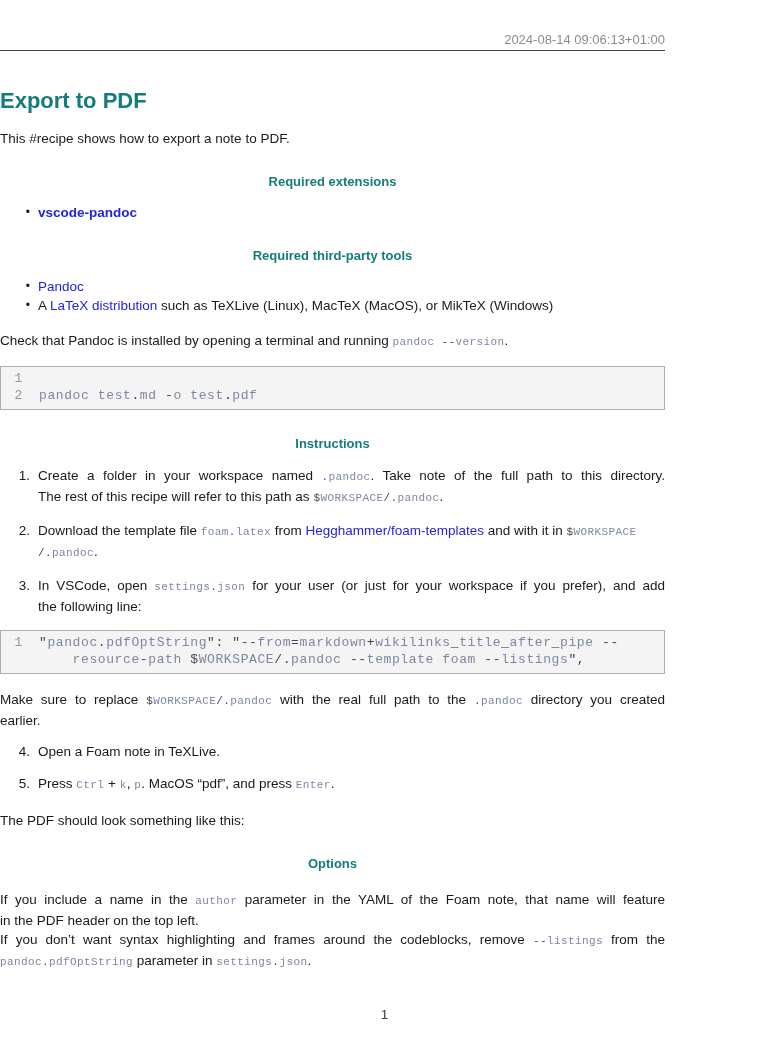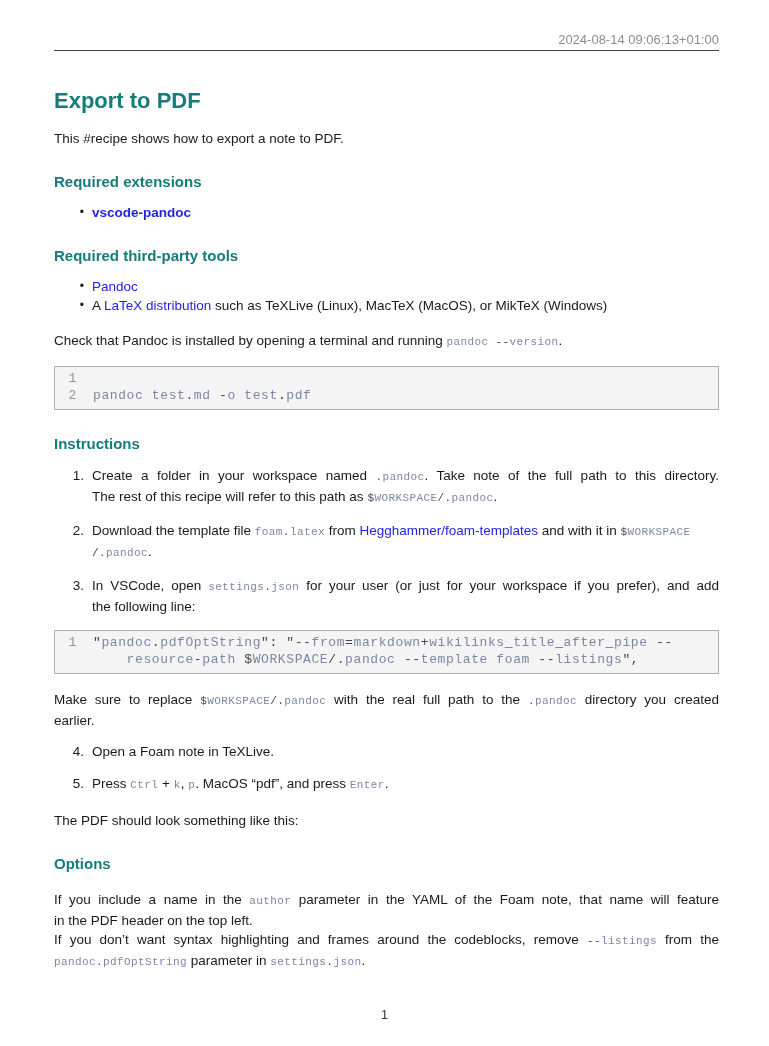--- a/index.html
+++ b/index.html
@@ -7,25 +7,25 @@
     --code-word:#7D87A5; --code-symbol:#46464B; --code-bg:#F4F4F5;
     --code-border:#ADADAD; --linenum:#969696; --rule:#3F3F3F; --footer:#3C3C3C;
   }
   *{box-sizing:border-box;}
   html,body{margin:0;padding:0;}
   body{
     width:769px;height:1046px;background:#ffffff;position:relative;overflow:hidden;
     font-family:"Liberation Sans","DejaVu Sans",sans-serif;
     font-size:13.5px;color:var(--body);
   }
-  .content{margin-left:54px;width:665px;}
+  .content{width:665px;}
   .hdr-date{margin-top:33px;text-align:right;color:var(--muted);font-size:13px;line-height:14px;}
   .hdr-rule{border:0;border-top:1.5px solid var(--rule);margin:3px 0 0 0;}
   h1{font-size:22px;line-height:24px;font-weight:bold;color:var(--heading);margin:38px 0 0 0;}
-  h2{font-size:15px;line-height:20px;font-weight:bold;color:var(--heading);margin:24px 0 0 0;}
+  h2{font-size:13px;line-height:20px;font-weight:bold;color:var(--heading);margin:24px 0 0 0;text-align:center;}
   .para{margin-top:16px;}
   .ln{line-height:19px;}
   .jfull{text-align:justify;text-align-last:justify;text-justify:inter-word;}
   .ovf{white-space:nowrap;}
   .icode{font-family:"Liberation Mono","DejaVu Sans Mono",monospace;font-size:11px;letter-spacing:0.4px;white-space:pre;}
   .cw{color:var(--code-word);}
   .cs{color:var(--code-symbol);}
   a.link{color:var(--link);text-decoration:none;cursor:pointer;}
   a.link.bold{font-weight:bold;}
   .list{margin-top:11px;}

